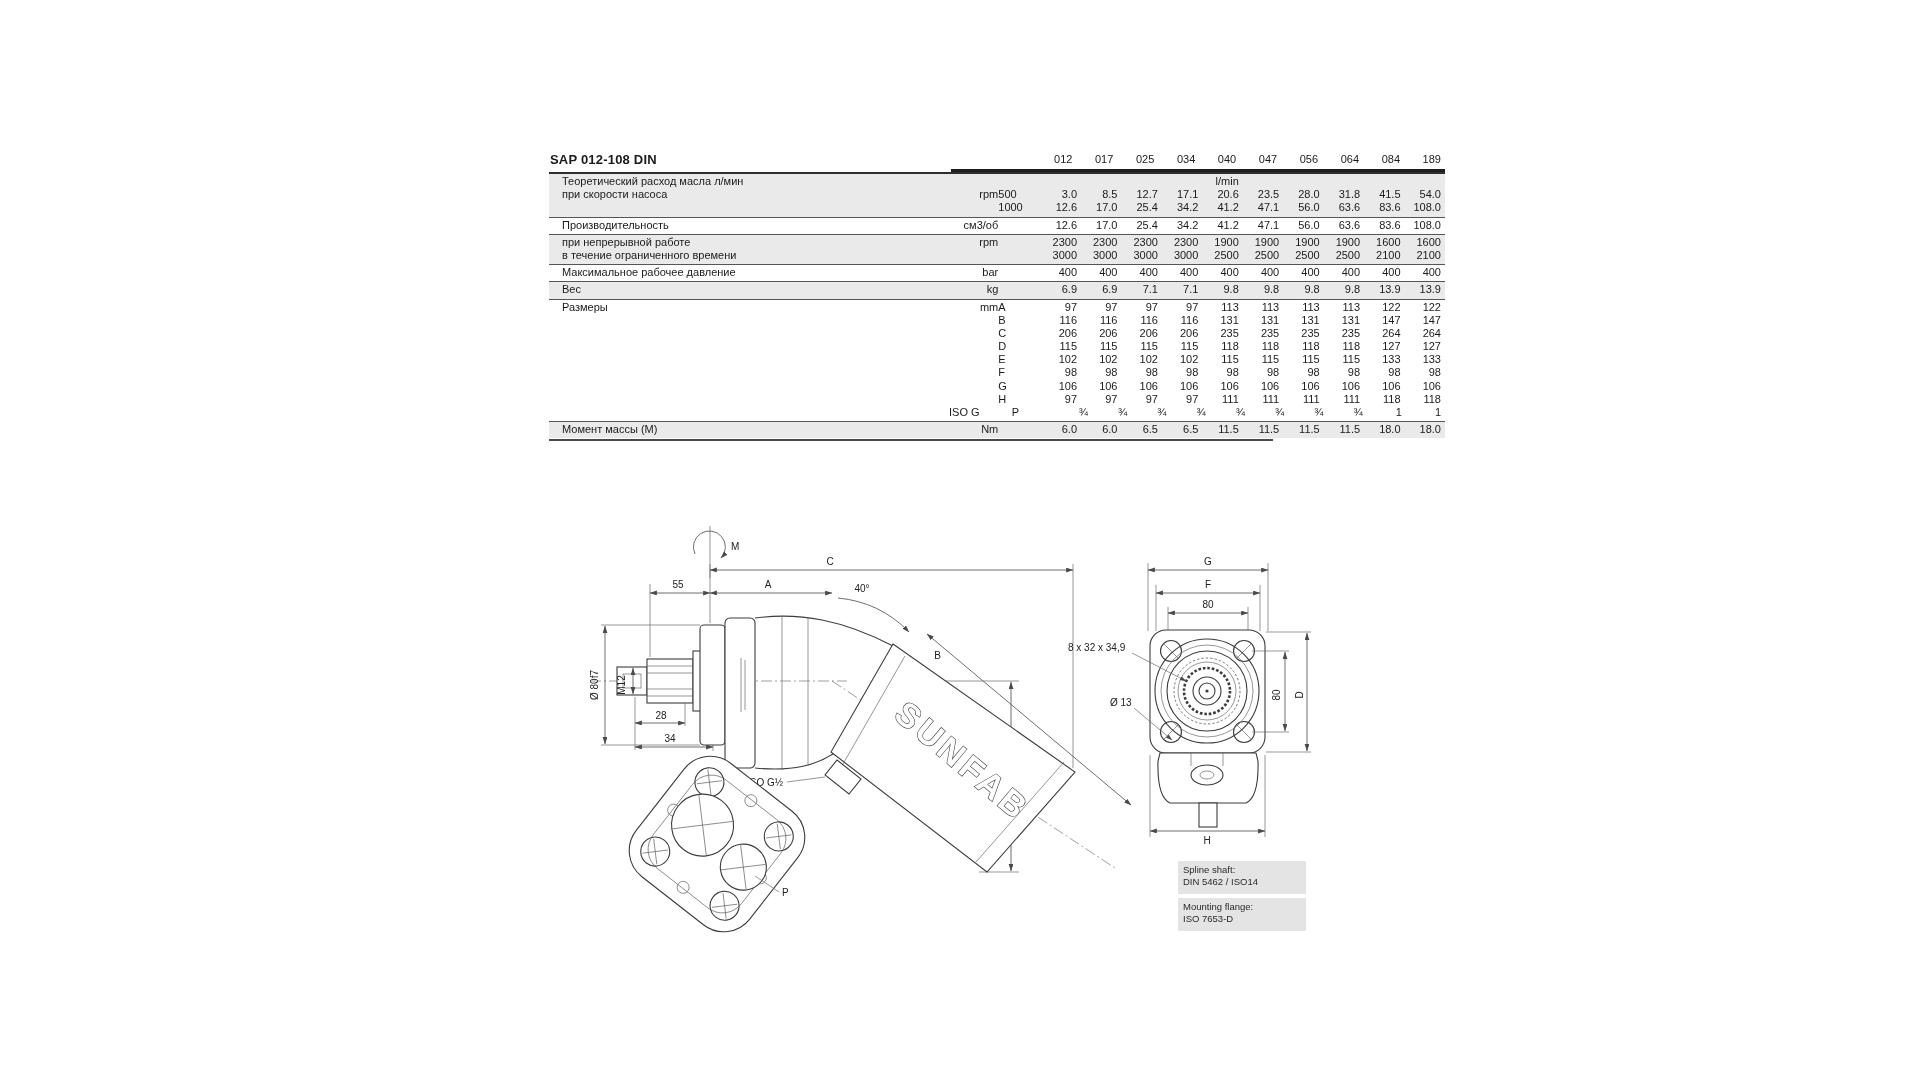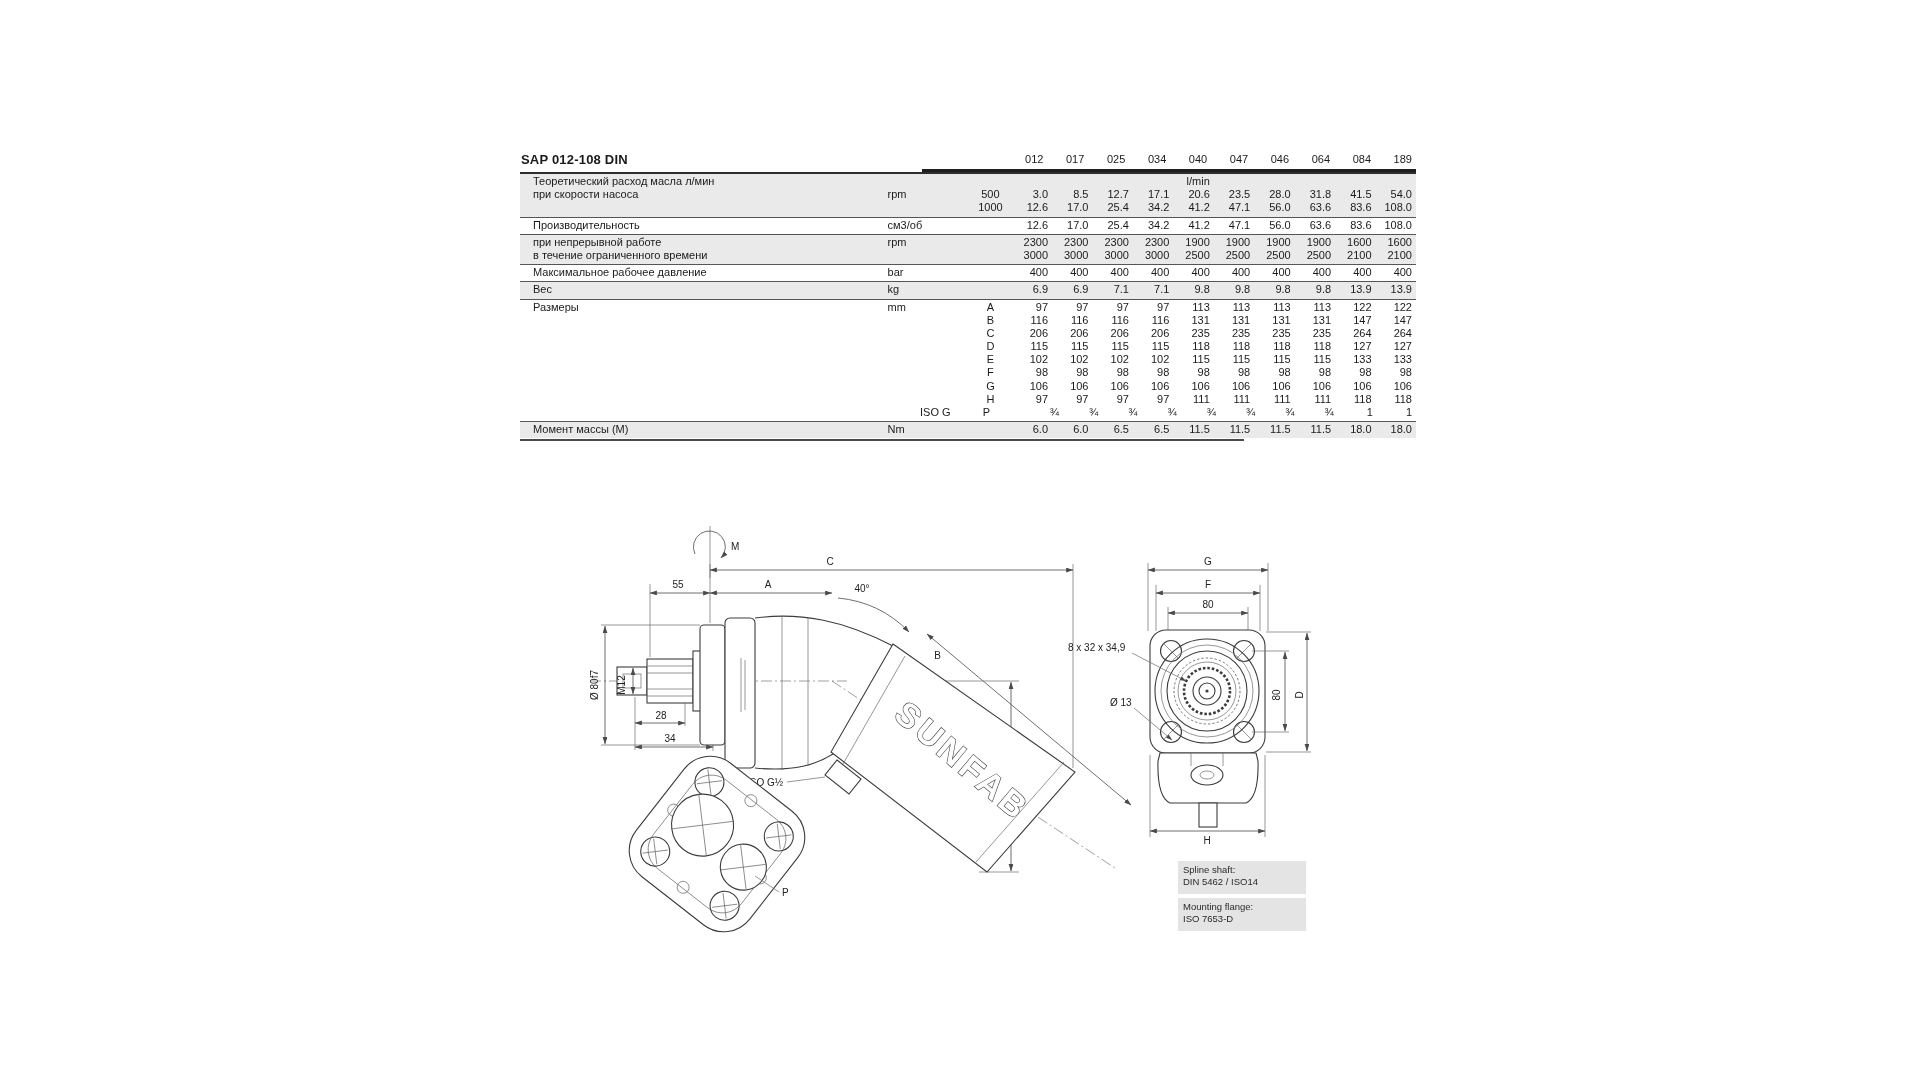--- a/index.html
+++ b/index.html
@@ -2,28 +2,28 @@
 <html><head>
 <meta charset="utf-8">
 <style>
   html,body{margin:0;padding:0}
   body{
     width:1920px;height:1080px;position:relative;overflow:hidden;
     background:#ffffff;color:#1a1a1a;
     font-family:"Liberation Sans","DejaVu Sans",sans-serif;
   }
   
-  #spec-table{position:absolute;left:520px;top:150px;width:896px;font-size:11px}
+  #spec-table{position:absolute;left:549px;top:150px;width:896px;font-size:11px}
   .trow{display:flex;height:13.2px;line-height:13.4px;position:relative}
   .thead{height:22px;line-height:19px;border-bottom:2px solid #2e2e2e}
   #thickbar{position:absolute;left:402px;top:18.5px;width:494px;height:4px;background:#1f1f1f}
   .title{font-size:13px;font-weight:bold;letter-spacing:.2px}
   .c-label{width:360px;padding-left:1px;white-space:nowrap}
-  .c-unit{width:83px;white-space:nowrap}
-  .c-sub{width:43px;text-align:center;white-space:nowrap}
+  .c-unit{width:83px;text-align:right;white-space:nowrap}
+  .c-sub{width:43px;text-align:left;white-space:nowrap}
   .c-val{width:41px;text-align:right;padding-right:4px;box-sizing:border-box;white-space:nowrap}
   .section{border-top:1.4px solid #555;padding:1px 0 2px 12px}
   .section.first{border-top:none}
   .section.shaded{background:#eaeaea}
   .row-iso .c-unit{text-align:center;padding-left:20px}
   .row-iso .c-sub{text-align:left;padding-left:8px}
   .c-span{position:absolute;left:292px;top:0;white-space:nowrap}
   #bottom-rule{width:724px;height:1.5px;background:#4a4a4a;margin-top:1px}
   
   svg{position:absolute;overflow:visible}
@@ -50,21 +50,21 @@
 <div class="trow thead">
       <div class="c-label title">SAP 012-108 DIN</div>
       <div class="c-unit"></div>
       <div class="c-sub"></div>
       <div class="c-val colhead">012</div>
       <div class="c-val colhead">017</div>
       <div class="c-val colhead">025</div>
       <div class="c-val colhead">034</div>
       <div class="c-val colhead">040</div>
       <div class="c-val colhead">047</div>
-      <div class="c-val colhead">046</div>
+      <div class="c-val colhead">056</div>
       <div class="c-val colhead">064</div>
       <div class="c-val colhead">084</div>
       <div class="c-val colhead">189</div>
     </div>
     <div class="section shaded first">
       <div class="trow">
         <div class="c-label">Теоретический расход масла л/мин</div>
         <div class="c-unit"></div>
         <div class="c-sub"></div>
         <div class="c-val"></div>

